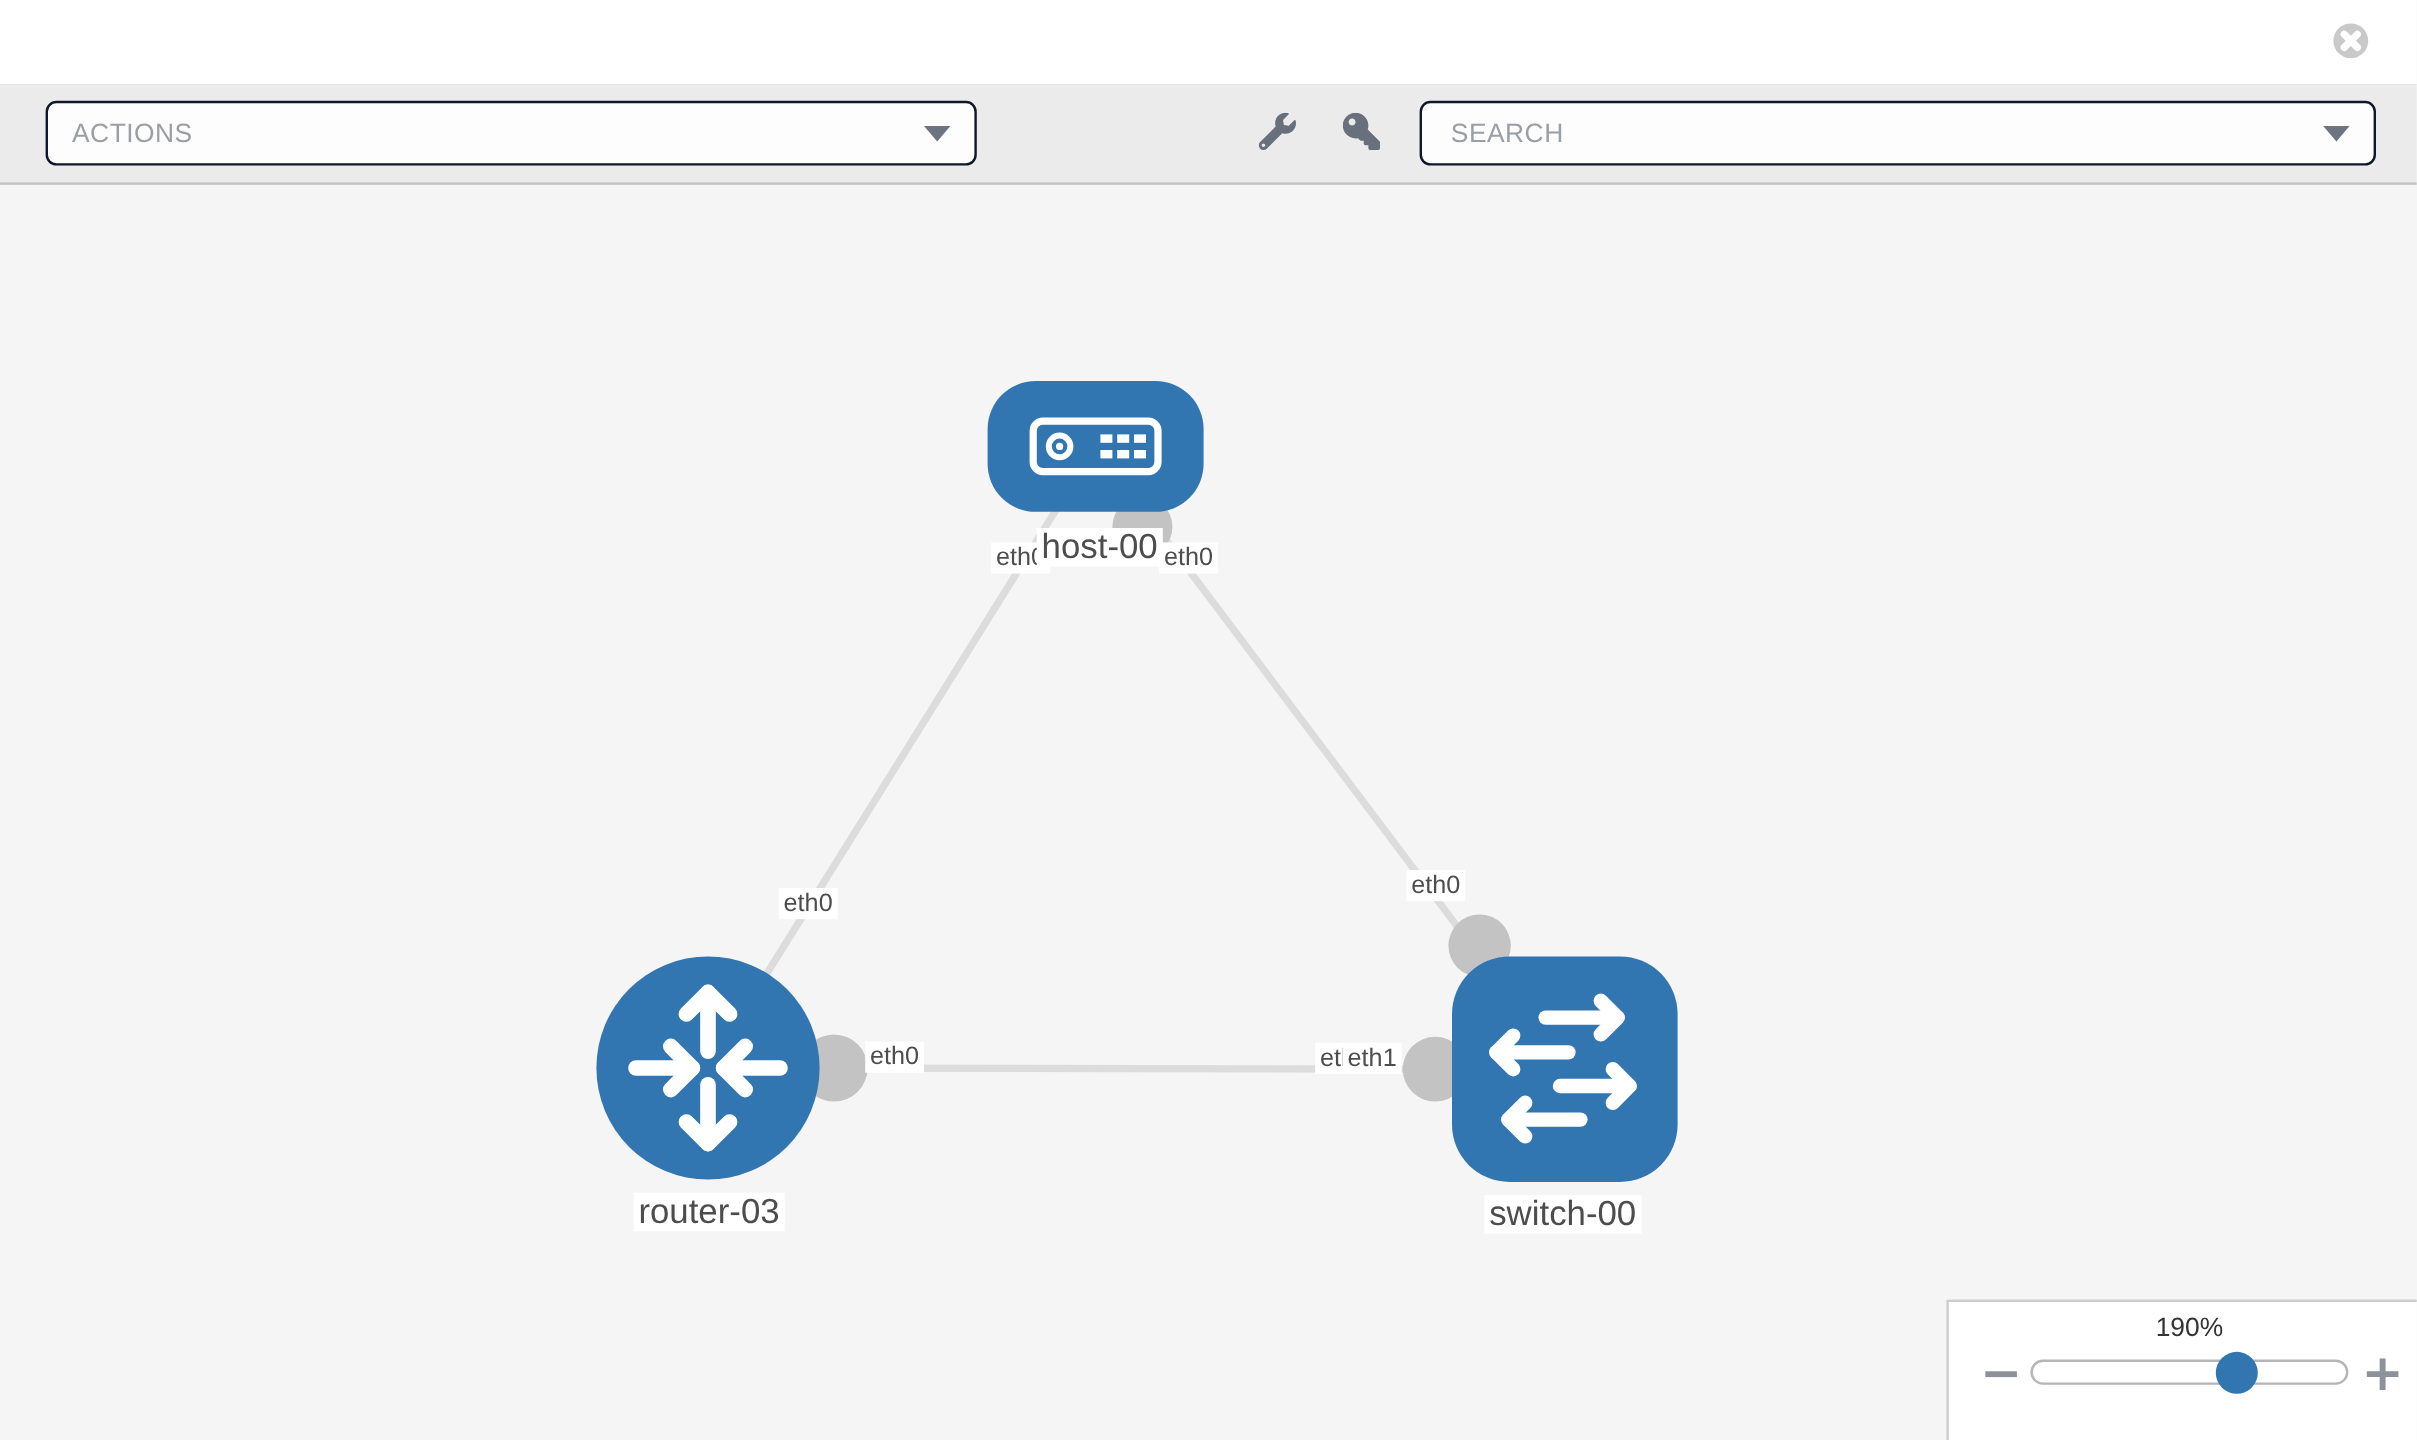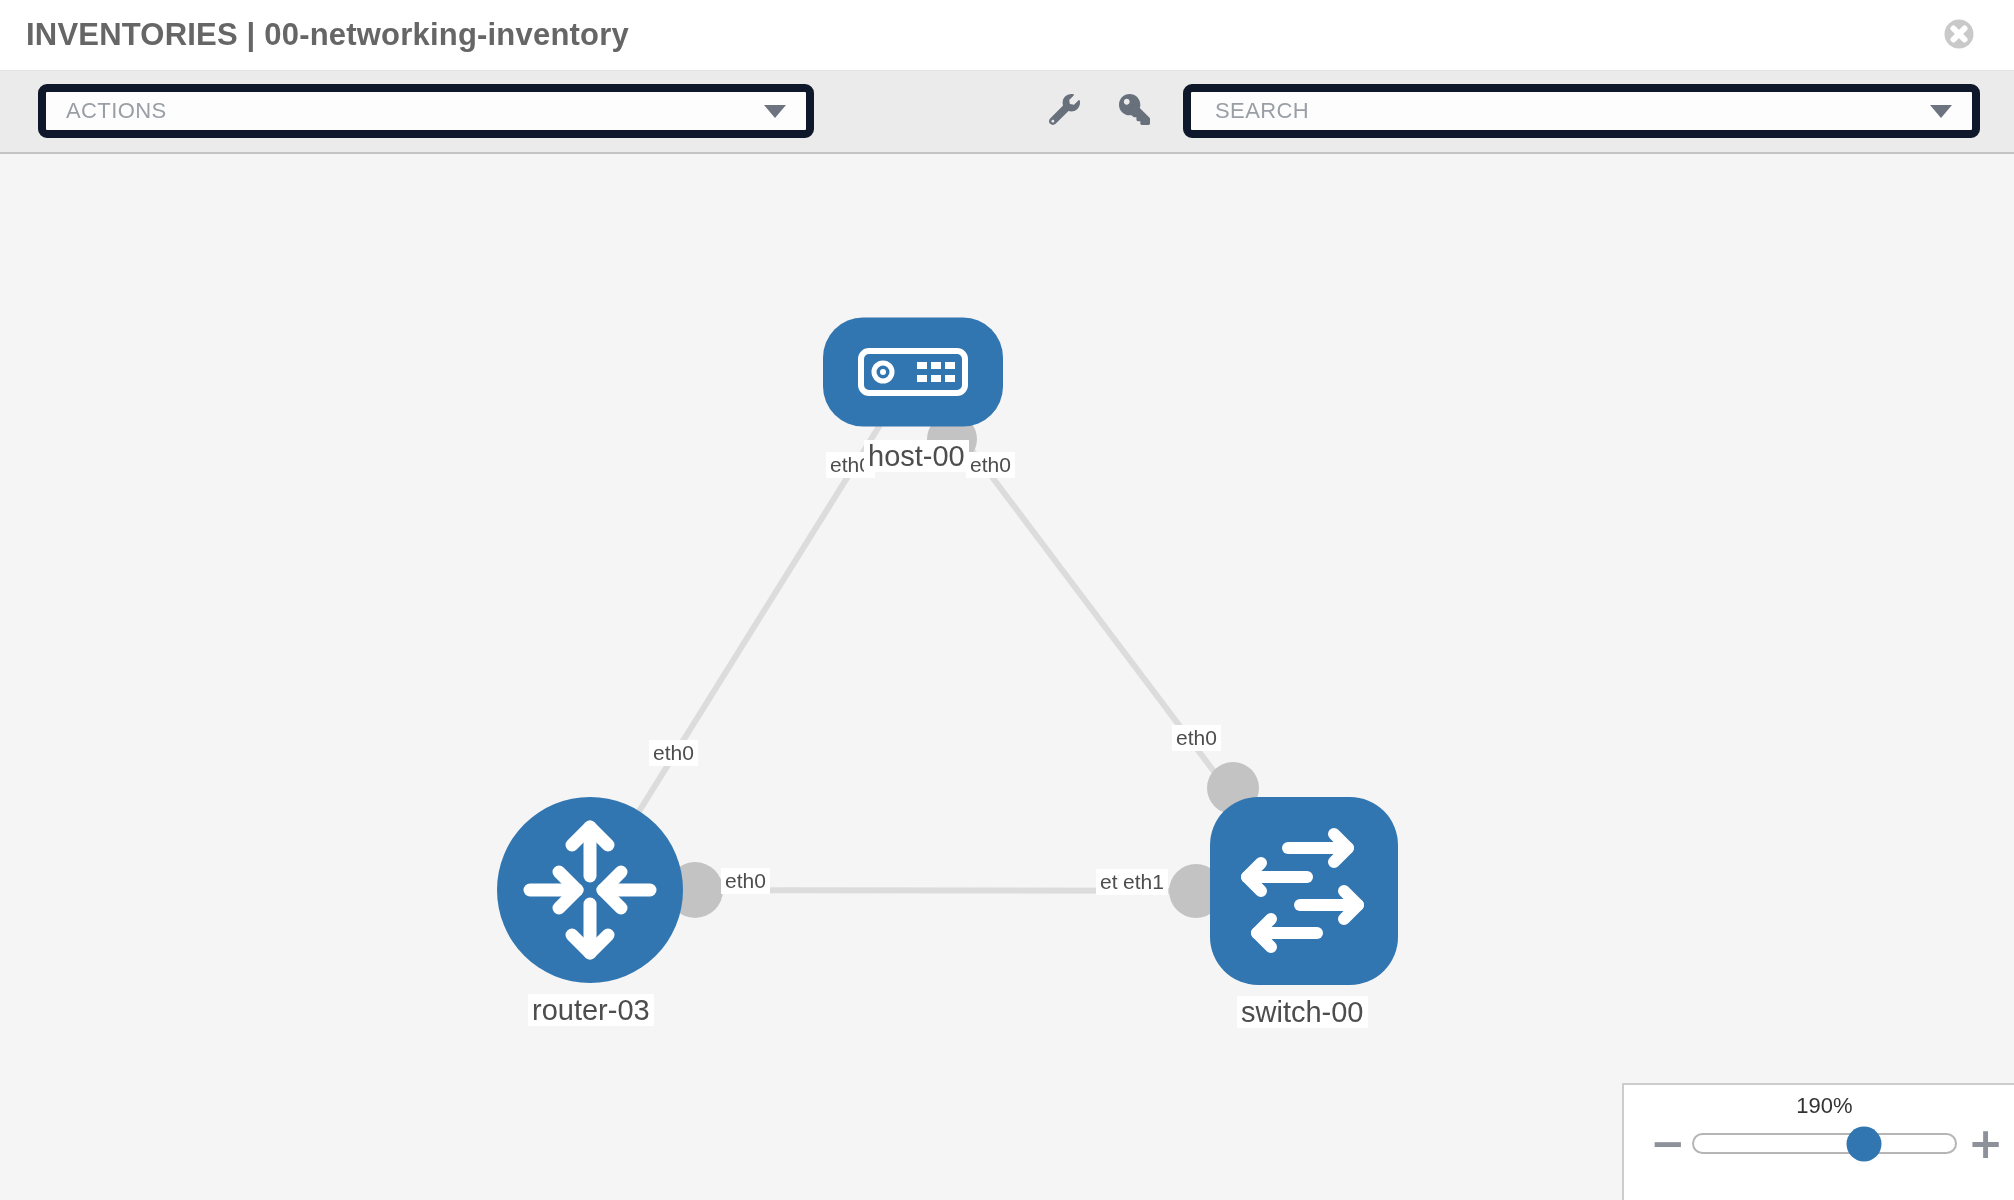--- a/index.html
+++ b/index.html
@@ -11,21 +11,21 @@
   .header{position:absolute;top:0;left:0;right:0;height:70px;background:#ffffff;
           border-bottom:1px solid #e3e3e3;z-index:30;}
   .page-title{position:absolute;left:26px;top:50%;transform:translateY(-50%);
           font-size:31px;font-weight:bold;color:#666666;letter-spacing:0.2px;white-space:nowrap;}
   .close-btn{position:absolute;right:40px;top:19px;width:30px;height:30px;border:none;
           padding:0;background:transparent;cursor:pointer;}
   
   .toolbar{position:absolute;top:71px;left:0;right:0;height:83px;background:#ebebeb;
           border-bottom:2px solid #c3c3c3;box-sizing:border-box;z-index:25;}
   .select-box{position:absolute;top:13px;height:54px;background:#fdfdfd;
-          border:8px solid #0f172a;border-radius:9px;box-sizing:border-box;
+          border:2px solid #0f172a;border-radius:9px;box-sizing:border-box;
           display:flex;align-items:center;padding:0 20px;color:#9a9fa6;
           font-size:22px;letter-spacing:0.4px;cursor:pointer;}
   .actions-box{left:38px;width:776px;}
   .search-box{left:1183px;width:797px;padding-left:24px;}
   .caret{position:absolute;right:20px;top:50%;margin-top:-6px;width:0;height:0;
           border-left:11px solid transparent;border-right:11px solid transparent;
           border-top:13px solid #6d7480;}
   .tool-btn{position:absolute;top:13px;width:52px;height:54px;border:none;background:transparent;
           display:flex;align-items:center;justify-content:center;padding:0;cursor:pointer;}
   .tool-wrench{left:1038px;}
@@ -50,21 +50,20 @@
   .zoom-track{position:absolute;left:68px;top:48px;width:265px;height:21px;
           background:#ffffff;border:2px solid #b5b5b5;border-radius:12px;
           box-sizing:border-box;cursor:pointer;}
   .zoom-thumb{position:absolute;top:50%;width:35px;height:35px;border-radius:50%;
           background:#3276b1;transform:translate(-50%,-50%);cursor:grab;}
 </style>
 </head>
 <body>
 
 <div class="header">
-  <span class="page-title">INVENTORIES | 00-networking-inventory</span>
   <button class="close-btn">
     <span>
       <svg width="30" height="30" viewBox="0 0 30 30">
         <circle cx="15" cy="15" r="14.5" fill="#c9c9c9"></circle>
         <g stroke="#ffffff" stroke-width="6" stroke-linecap="round">
           <line x1="9.5" y1="9.5" x2="20.5" y2="20.5"></line>
           <line x1="20.5" y1="9.5" x2="9.5" y2="20.5"></line>
         </g>
       </svg>
     </span>

